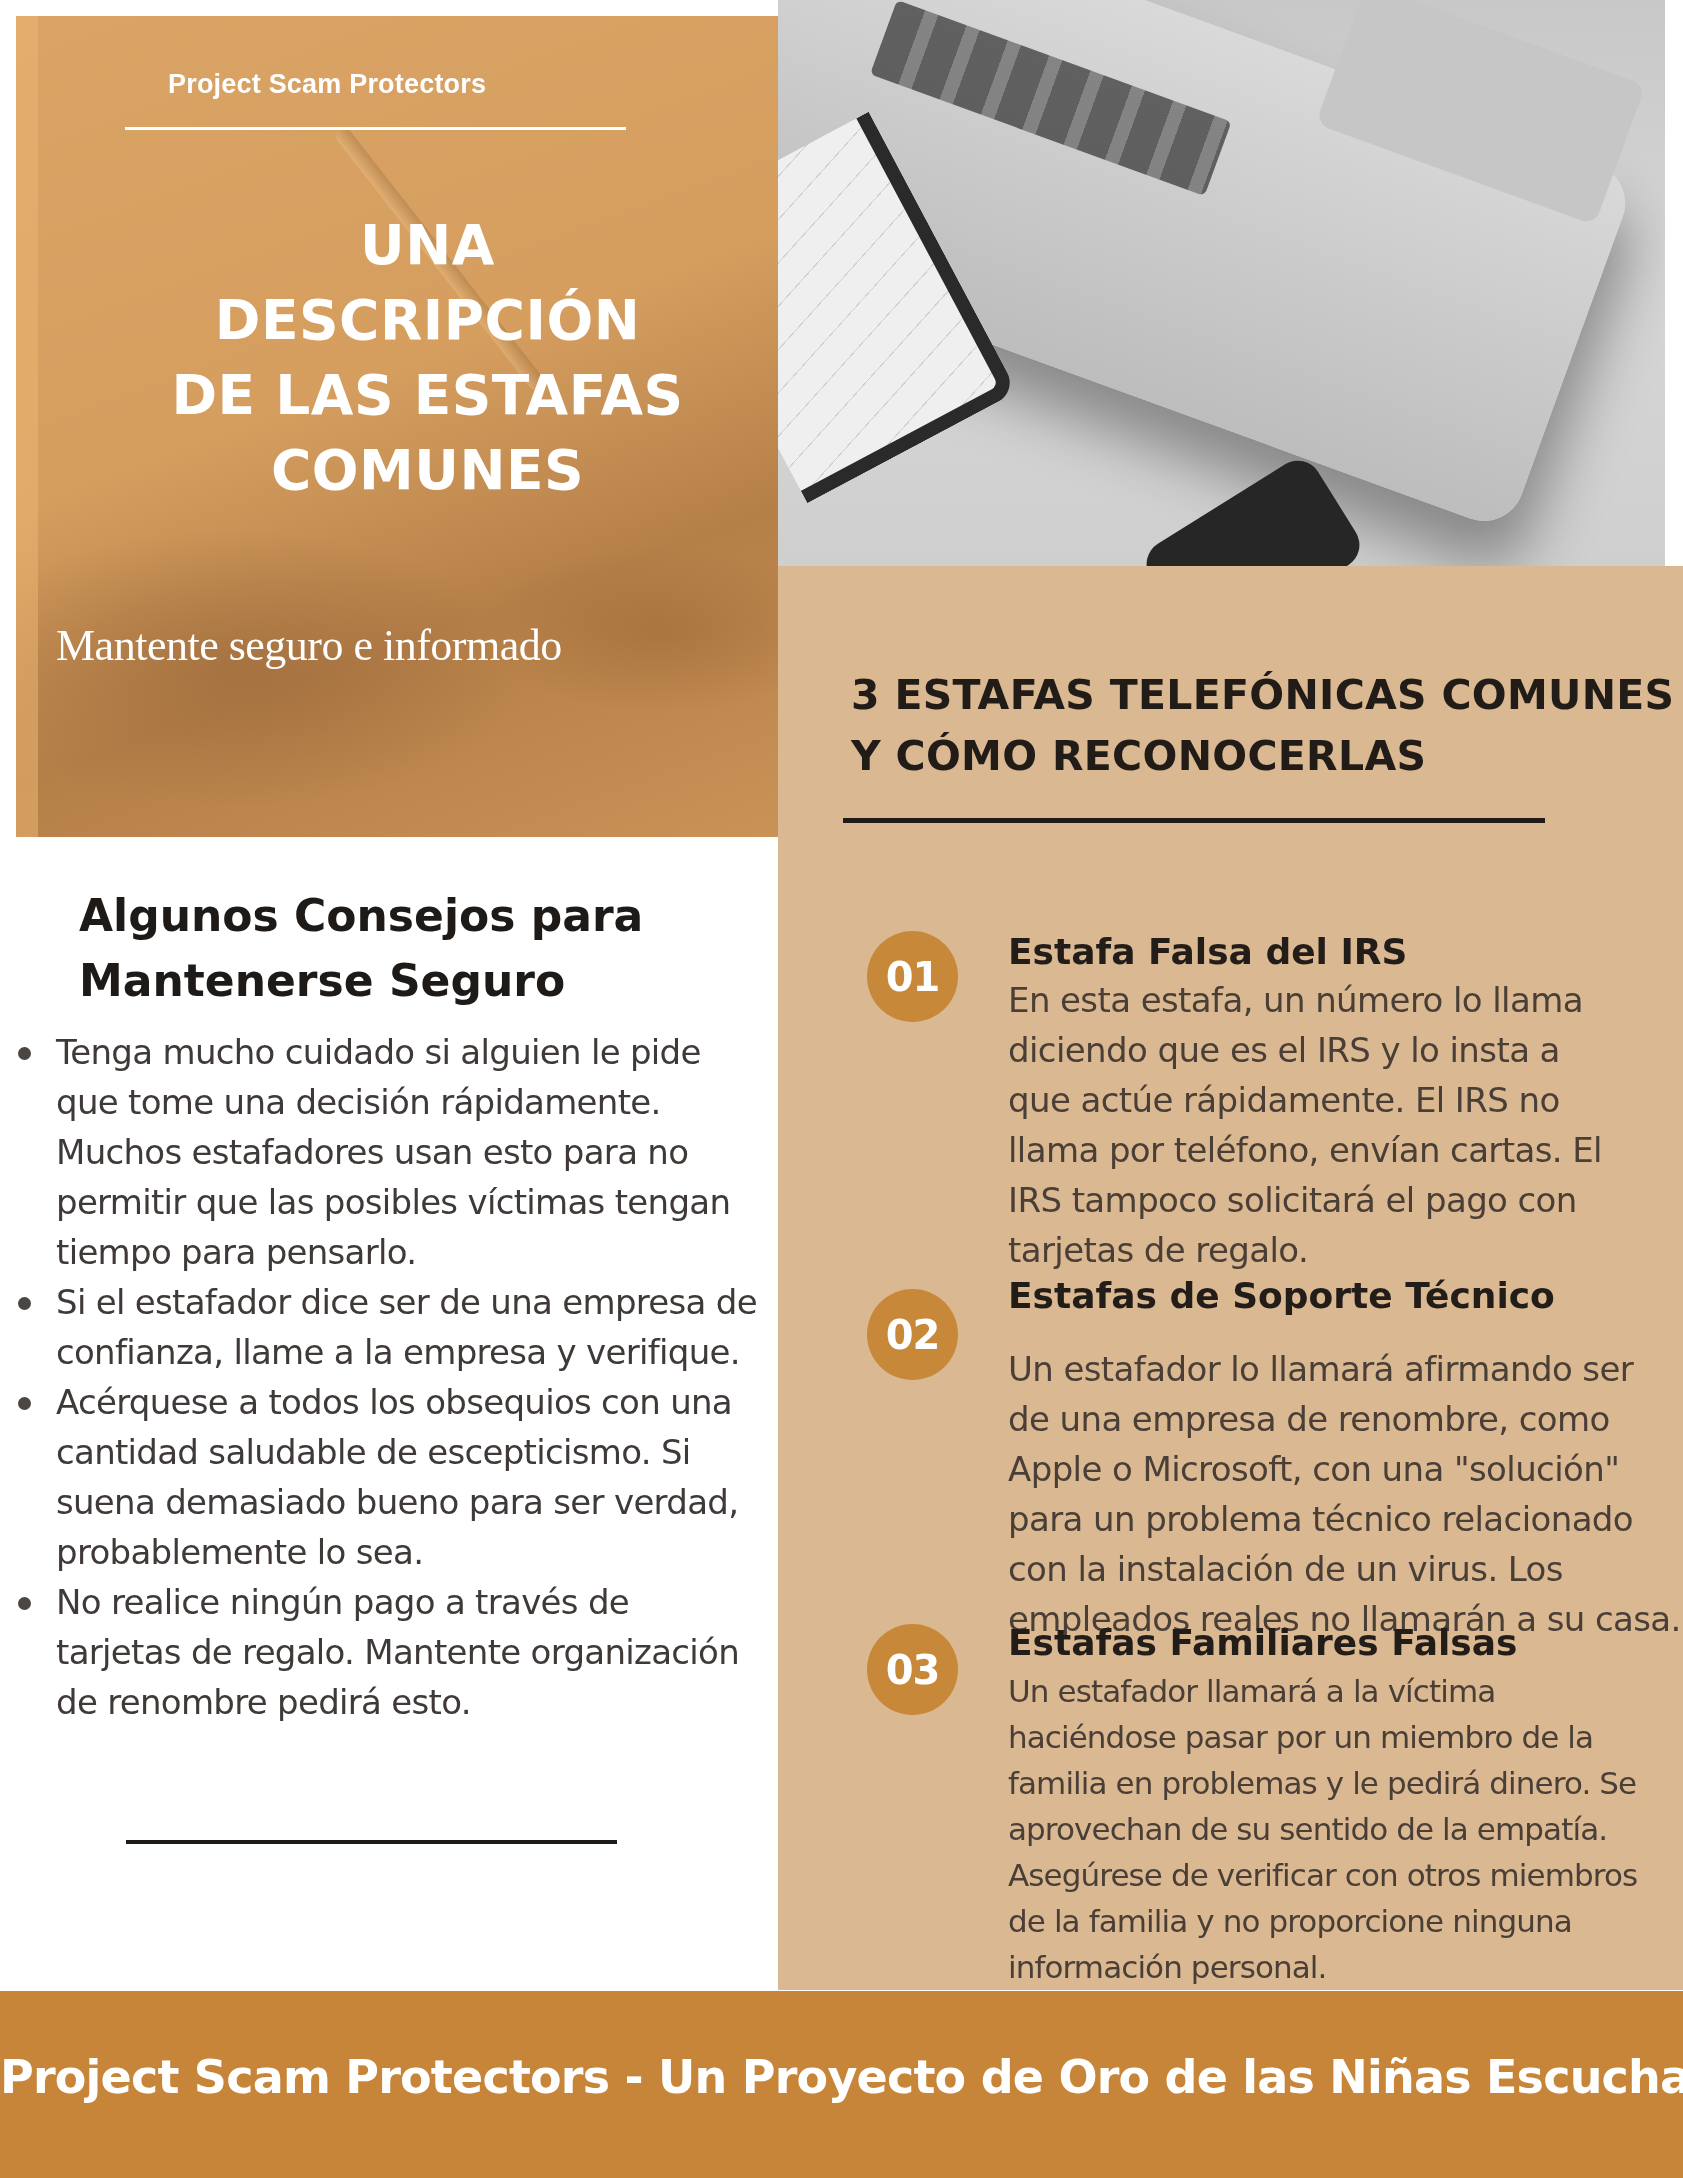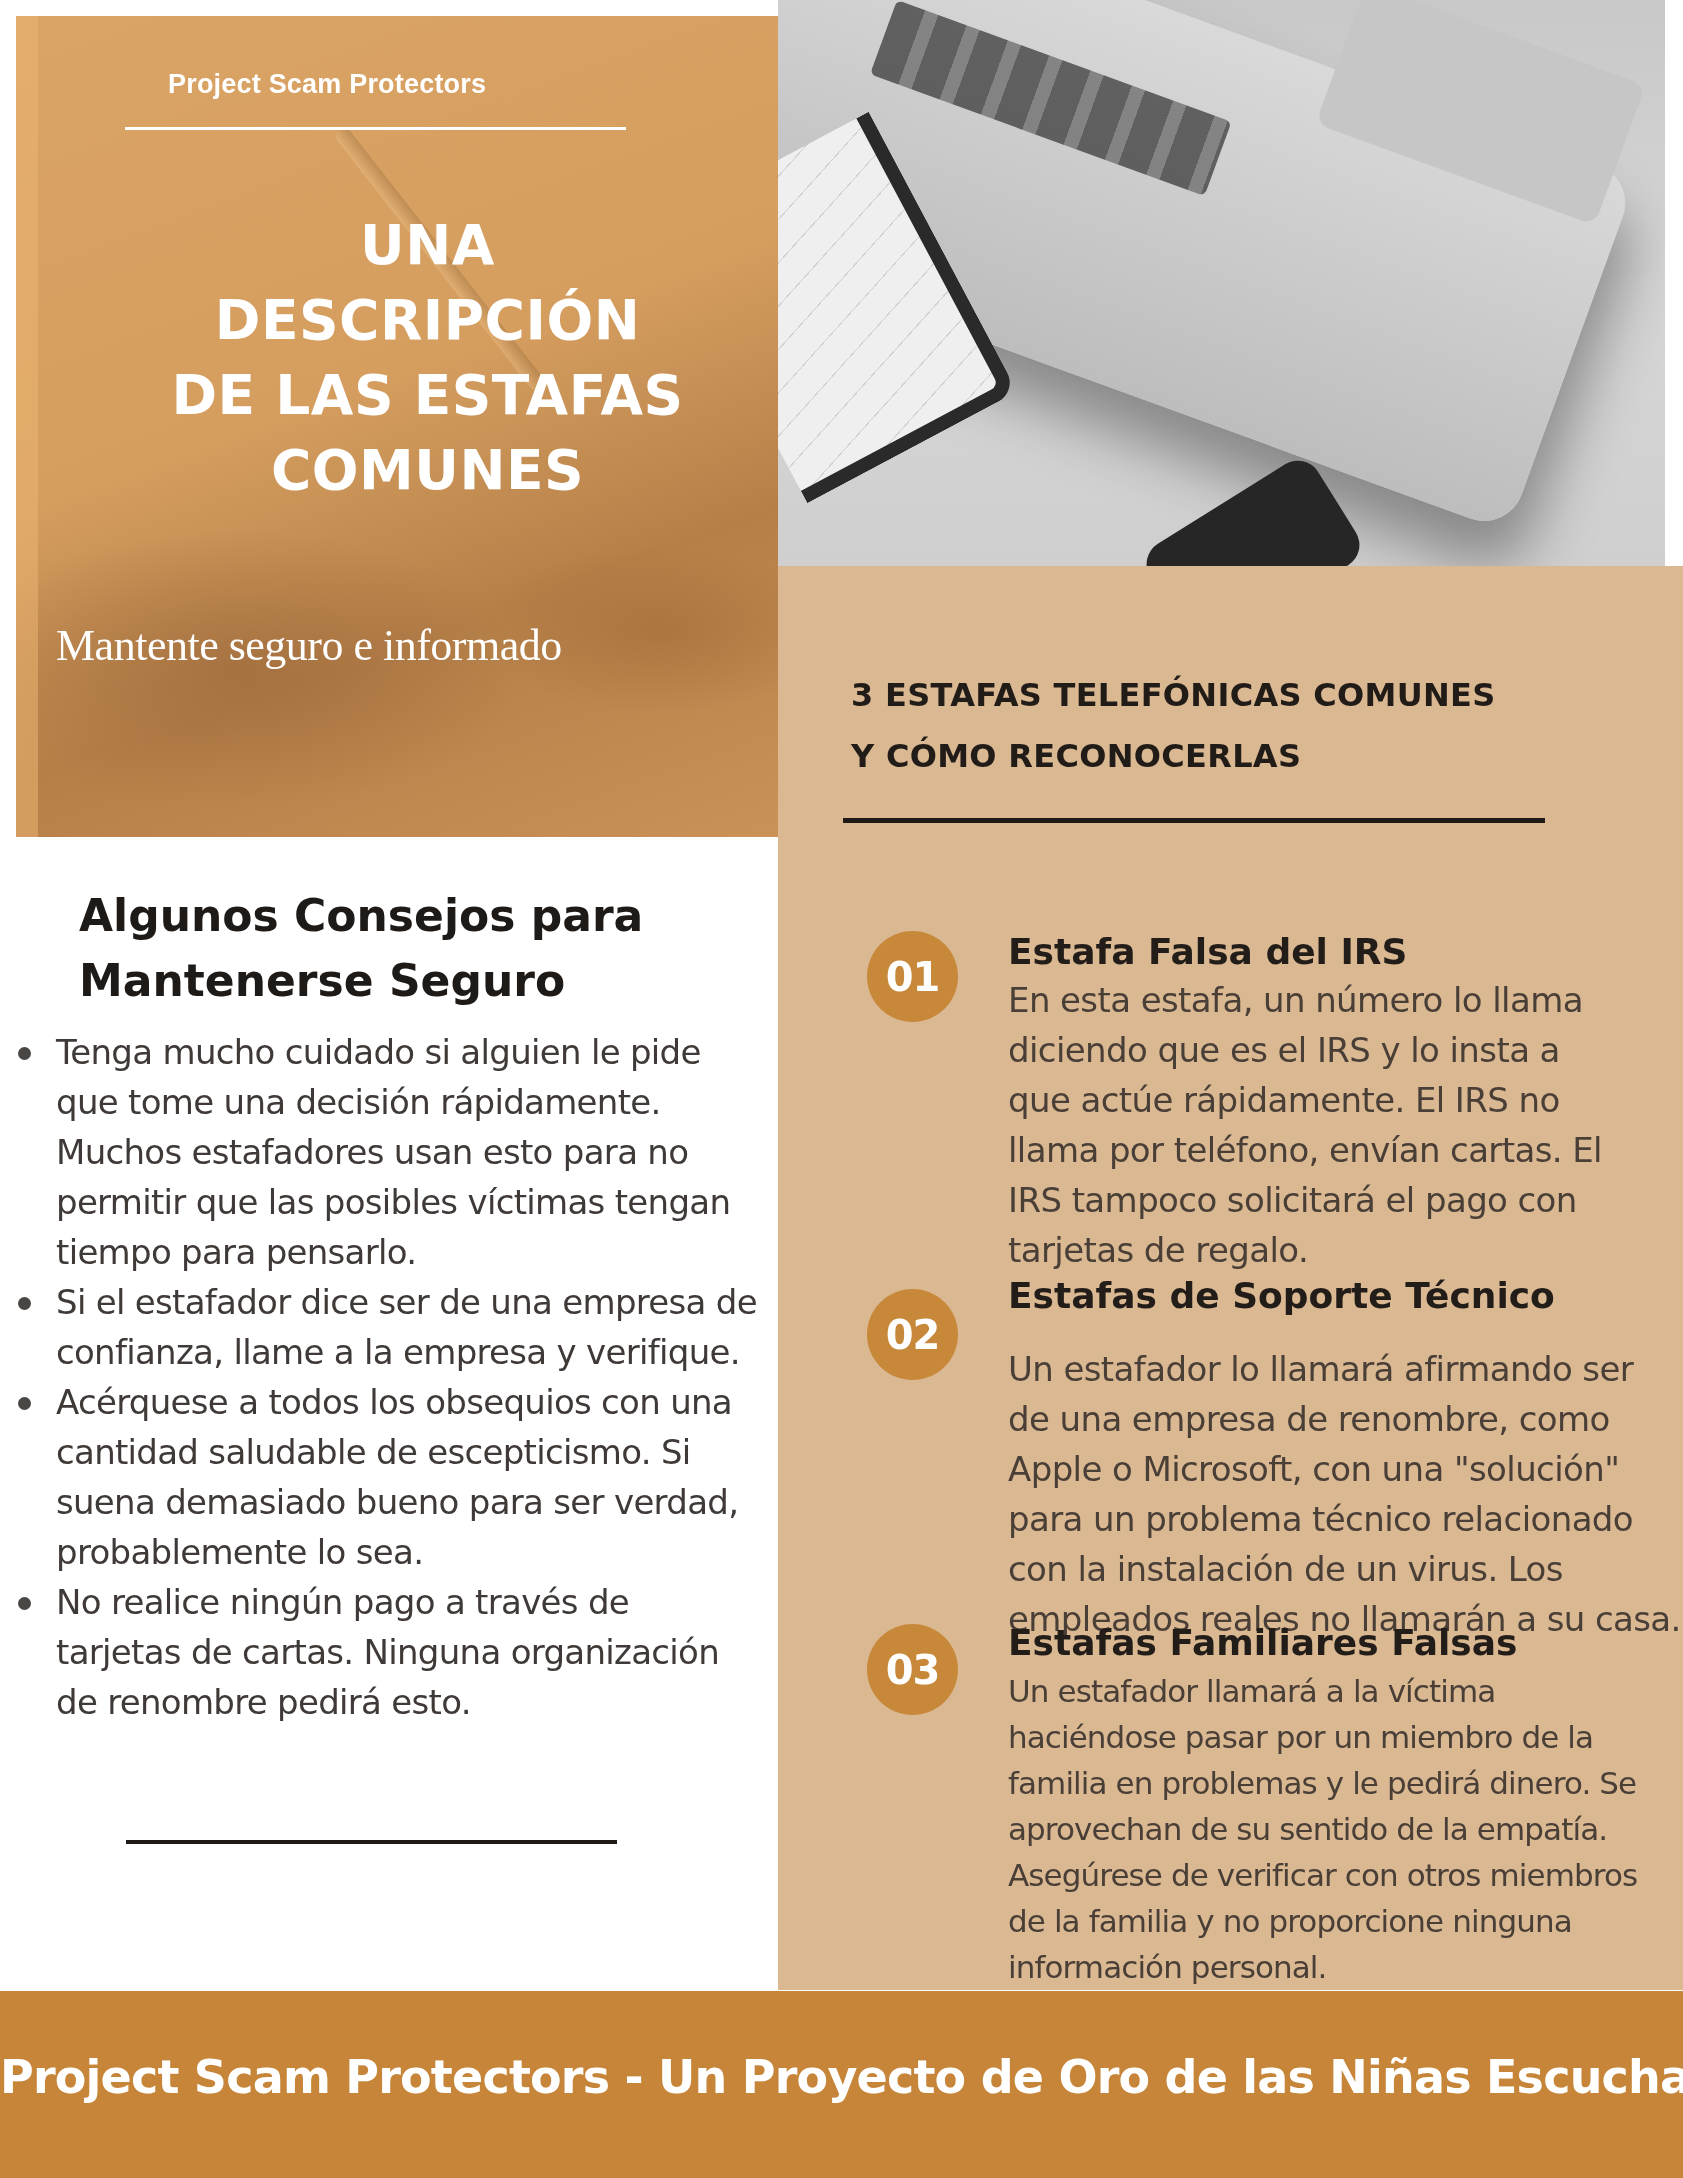--- a/index.html
+++ b/index.html
@@ -77,21 +77,21 @@
       background: #262626; border-radius: 24px; transform: rotate(-32deg);
     }
 
     
     .tan {
       position: absolute; left: 778px; top: 566px; width: 905px; height: 1424px;
       background: #dab892;
     }
     .scams-heading {
       position: absolute; left: 851px; top: 665px; width: 832px;
-      color: #221c18; font-weight: 700; font-size: 32px; line-height: 61px;
+      color: #221c18; font-weight: 700; font-size: 41px; line-height: 61px;
       font-family: "DejaVu Sans", sans-serif; letter-spacing: 0.3px; white-space: nowrap;
     }
     .scams-heading span { display: block; }
     .scams-rule {
       position: absolute; left: 843px; top: 818px; width: 702px; height: 5px; background: #1f1a17;
     }
 
     .scam { position: absolute; left: 867px; width: 812px; }
     .scam .badge {
       position: absolute; left: 0; width: 91px; height: 91px; border-radius: 50%;
@@ -255,21 +255,21 @@
   <li>
     <span class="bullet"></span>
     <span class="line">Acérquese a todos los obsequios con una</span>
     <span class="line">cantidad saludable de escepticismo. Si</span>
     <span class="line">suena demasiado bueno para ser verdad,</span>
     <span class="line">probablemente lo sea.</span>
   </li>
   <li>
     <span class="bullet"></span>
     <span class="line">No realice ningún pago a través de</span>
-    <span class="line">tarjetas de cartas. Ninguna organización</span>
+    <span class="line">tarjetas de regalo. Mantente organización</span>
     <span class="line">de renombre pedirá esto.</span>
   </li>
 </ul>
 <div class="tips-rule"></div>
 
 <footer class="footer">
   <div class="footer-text">Project Scam Protectors - Un Proyecto de Oro de las Niñas Escuchas</div>
 </footer>
 
 

